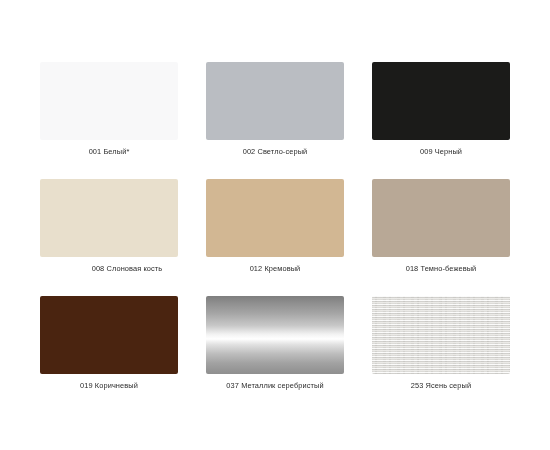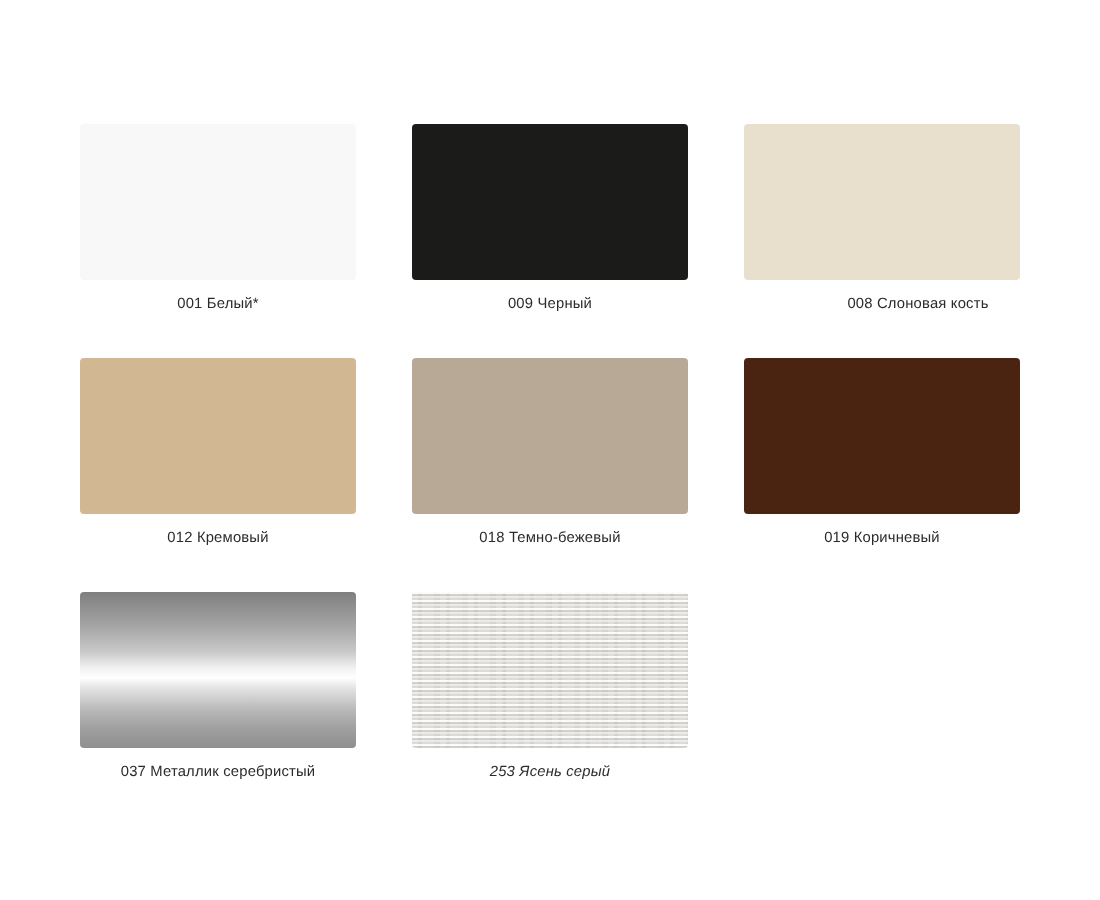--- a/index.html
+++ b/index.html
@@ -118,20 +118,24 @@
 <body style="background: rgb(255, 255, 255);">
 
 <div id="swatch-catalog">
   <div class="swatch-grid">
 
     <div class="swatch-cell">
       <div class="swatch-chip" style="background: rgb(248, 248, 249);"></div>
       <div class="swatch-label" style="color: rgb(43, 43, 43);">001 Белый*</div>
     </div>
 
+    <div class="swatch-cell">
+      <div class="swatch-chip" style="background: rgb(186, 189, 194);"></div>
+      <div class="swatch-label" style="color: rgb(43, 43, 43);">002 Светло-серый</div>
+    </div>
 
     <div class="swatch-cell">
       <div class="swatch-chip" style="background: rgb(27, 27, 25);"></div>
       <div class="swatch-label" style="color: rgb(43, 43, 43);">009 Черный</div>
     </div>
 
     <div class="swatch-cell">
       <div class="swatch-chip" style="background: rgb(232, 223, 204);"></div>
       <div class="swatch-label" style="color: rgb(43, 43, 43); margin-left: 36px;">008 Слоновая кость</div>
     </div>
@@ -151,17 +155,17 @@
       <div class="swatch-label" style="color: rgb(43, 43, 43);">019 Коричневый</div>
     </div>
 
     <div class="swatch-cell">
       <div class="swatch-chip finish-metallic"></div>
       <div class="swatch-label" style="color: rgb(43, 43, 43);">037 Металлик серебристый</div>
     </div>
 
     <div class="swatch-cell">
       <div class="swatch-chip finish-woodgrain"></div>
-      <div class="swatch-label" style="color: rgb(43, 43, 43); font-style: italic;">253 Ясень серый</div>
+      <div class="swatch-label" style="color: rgb(43, 43, 43);">253 Ясень серый</div>
     </div>
 
   </div>
 </div>
 
 </body></html>

